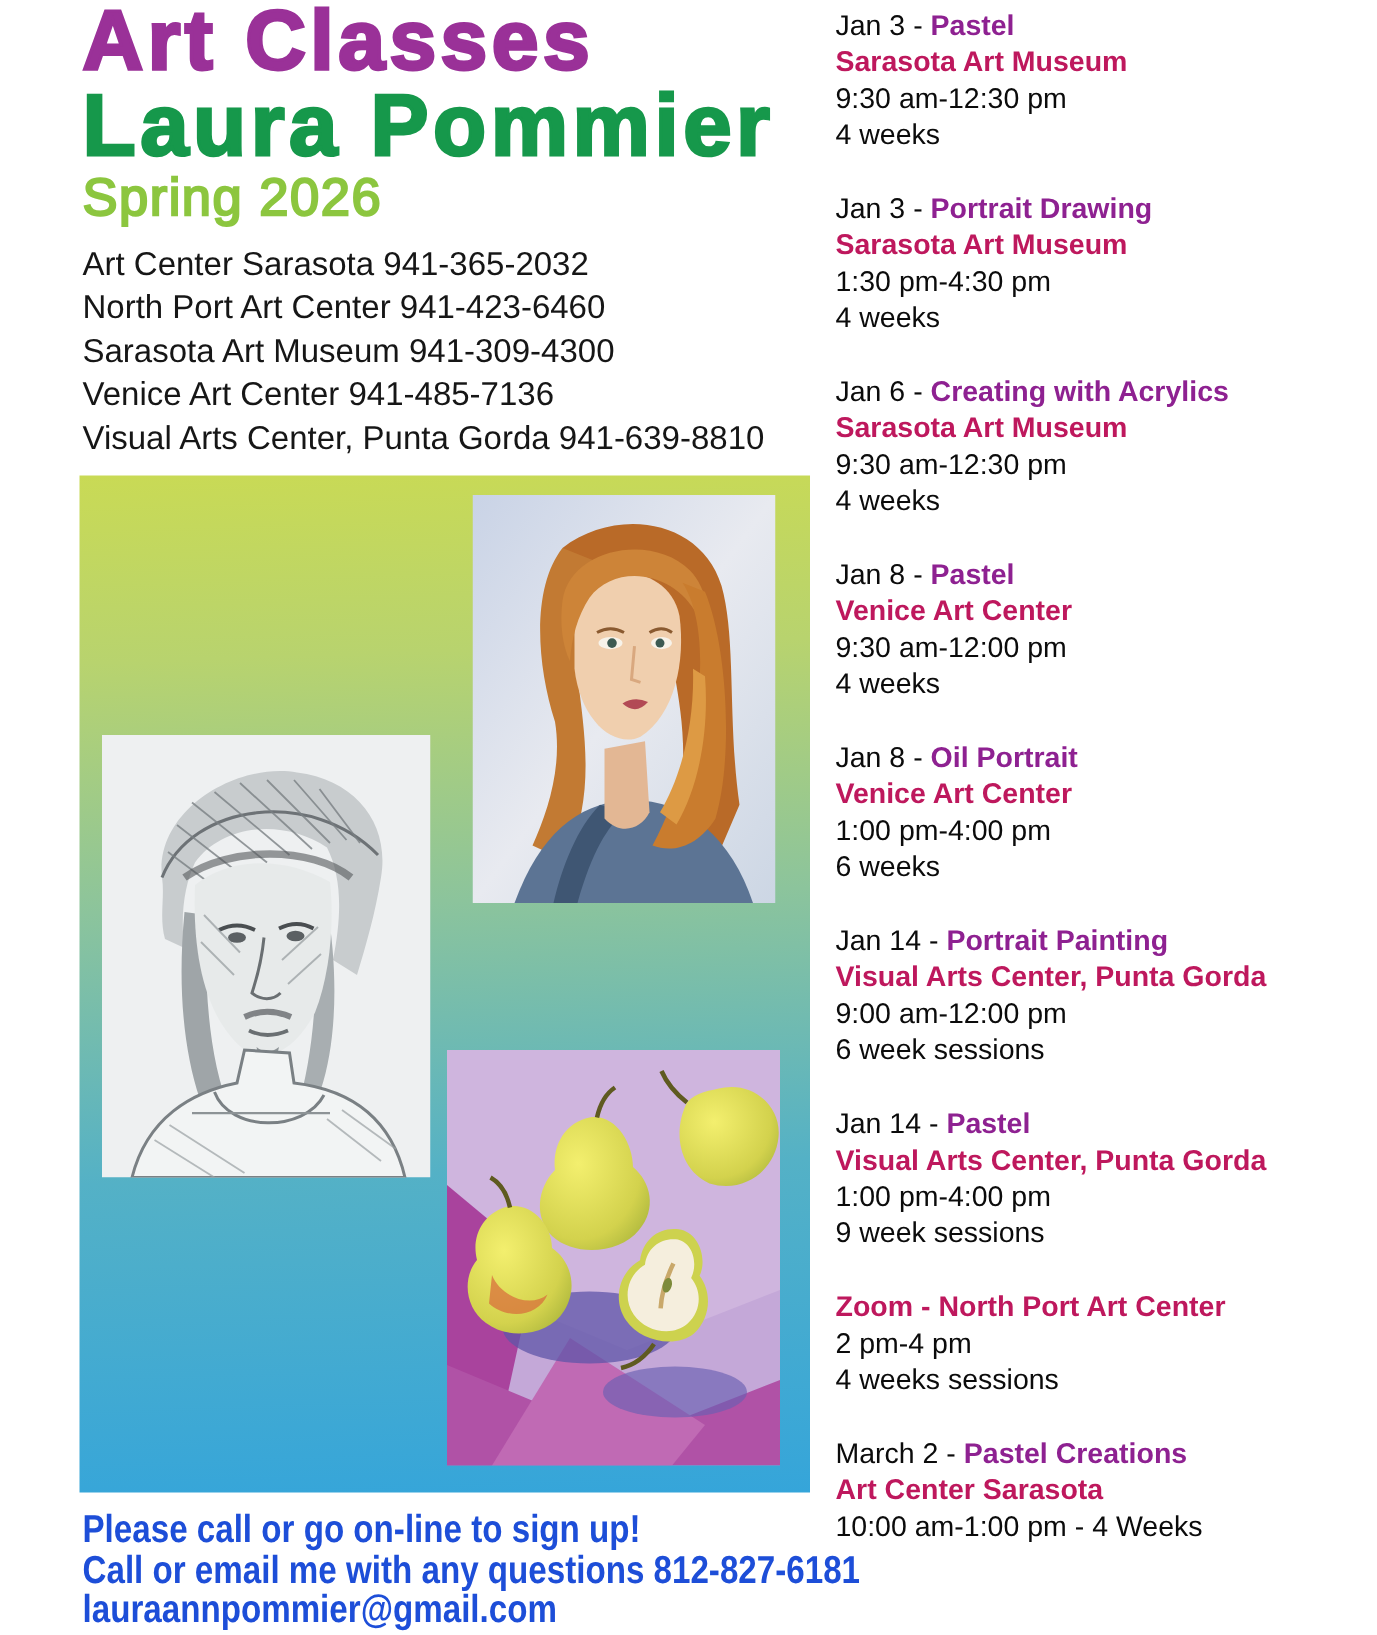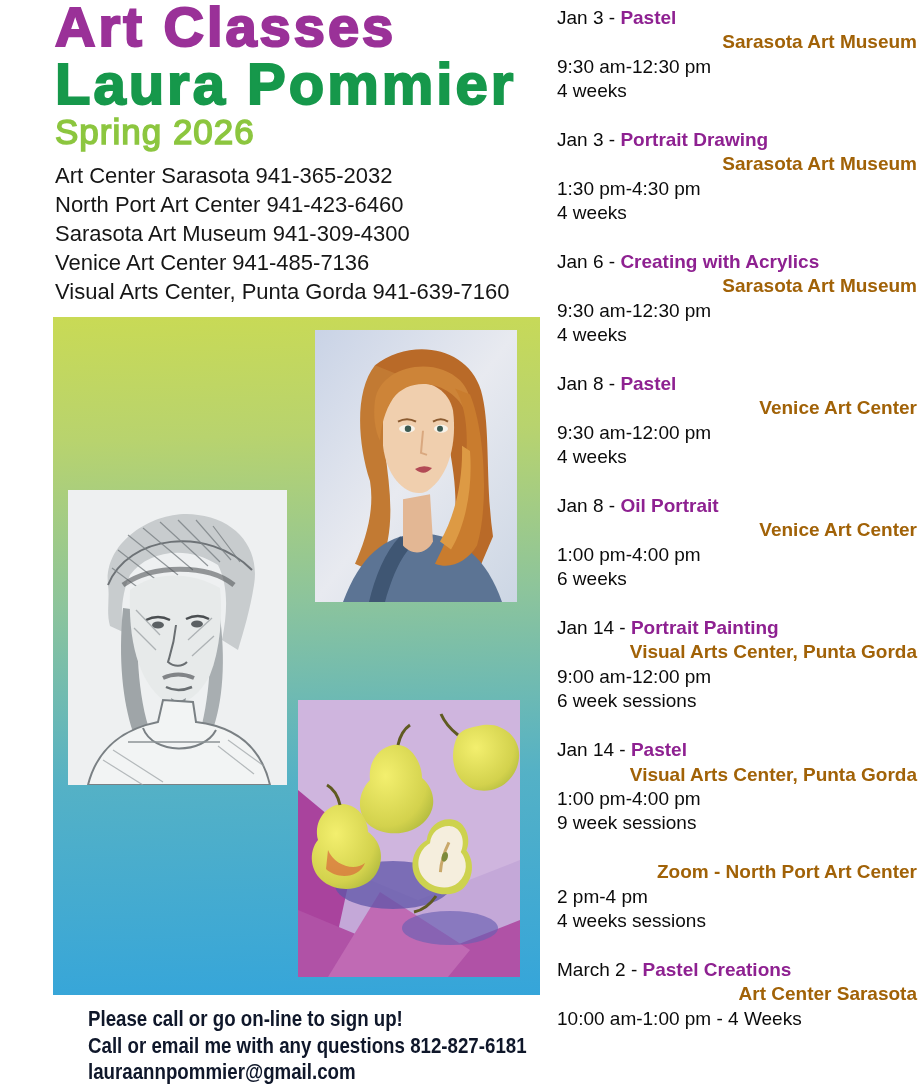--- a/index.html
+++ b/index.html
@@ -23,44 +23,44 @@
   .art{position:absolute;display:block;}
   .art svg{display:block;width:100%;height:100%;}
   .art-girl{left:262px;top:13px;width:202px;height:272px;}
   .art-sketch{left:15px;top:173px;width:219px;height:295px;}
   .art-pears{left:245px;top:383px;width:222px;height:277px;}
   
   .schedule{position:absolute;left:557px;top:6px;width:360px;font-size:19px;line-height:24.4px;}
   .sched-item{margin-bottom:24.4px;}
   .sched-line{white-space:nowrap;}
   .sched-title{color:#8e2191;font-weight:bold;text-align:center;}
-  .sched-venue{color:#a16207;font-weight:bold;white-space:nowrap;text-align:right;}
+  .sched-venue{color:#be185d;font-weight:bold;white-space:nowrap;}
   .sched-duration:empty{display:none;}
   
-  .footer{position:absolute;left:55px;top:1006px;font-size:22px;line-height:26.5px;
-          font-weight:bold;color:#0f172a;margin-left:33px;}
+  .footer{position:absolute;left:55px;top:1006px;font-size:26px;line-height:26.5px;
+          font-weight:bold;color:#1d4ed8;}
   .squeeze{display:inline-block;transform:scaleX(0.85);transform-origin:0 50%;white-space:nowrap;}
 </style>
 </head>
 <body>
 
 <div id="flyer">
 
   <div class="hdr">
     <h1>Art Classes</h1>
     <h2>Laura Pommier</h2>
     <h3>Spring 2026</h3>
   </div>
 
   <div class="contacts">
     <div>Art Center Sarasota 941-365-2032</div>
     <div>North Port Art Center 941-423-6460</div>
     <div>Sarasota Art Museum 941-309-4300</div>
     <div>Venice Art Center 941-485-7136</div>
-    <div>Visual Arts Center, Punta Gorda 941-639-7160</div>
+    <div>Visual Arts Center, Punta Gorda 941-639-8810</div>
   </div>
 
   <div class="collage">
 
     <figure class="art art-girl" style="margin:0" aria-label="oil portrait painting of red-haired girl">
       <svg viewBox="0 0 202 270" preserveAspectRatio="none">
         <defs>
           <linearGradient id="girlbg" x1="0" y1="0" x2="1" y2="1">
             <stop offset="0" stop-color="#c9d3e6"></stop>
               <stop offset="0.5" stop-color="#e8eaf0"></stop>

